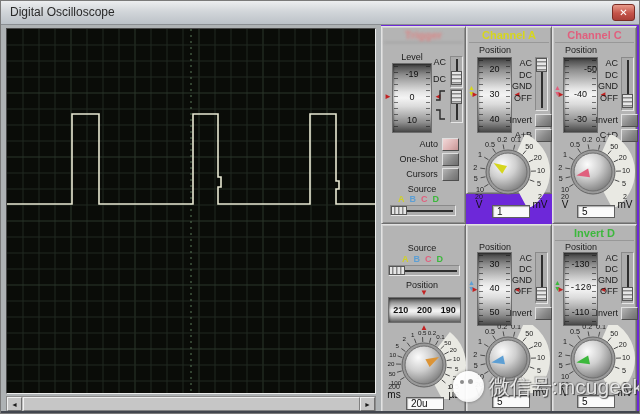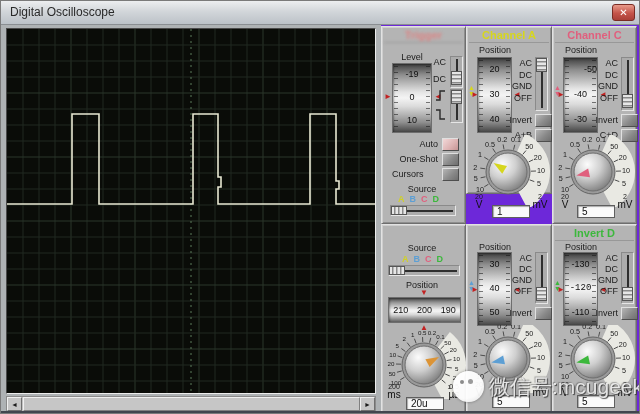--- a/index.html
+++ b/index.html
@@ -37,21 +37,21 @@
   .drum{position:absolute;border:1px solid #6e6e6e;
     background:linear-gradient(180deg,#3e3e3e 0%,#8e8e8e 16%,#e6e6e6 42%,#f4f4f4 50%,#dcdcdc 62%,#8e8e8e 86%,#464646 100%);
     box-shadow:inset 1px 1px 2px rgba(0,0,0,.35);}
   .drum::before,.drum::after{content:"";position:absolute;top:2px;bottom:2px;width:4px;
     background:repeating-linear-gradient(180deg,rgba(20,20,20,.55) 0 1px,transparent 1px 6px);}
   .drum::before{left:1px}.drum::after{right:1px}
   .drum-lbl{position:absolute;left:0;width:100%;text-align:center;font-size:9px;color:#101010;}
   .hdisp{position:absolute;border:1px solid #6e6e6e;
     background:linear-gradient(180deg,#4a4a4a 0%,#9a9a9a 20%,#ececec 48%,#f4f4f4 55%,#d6d6d6 70%,#5e5e5e 100%);
     display:flex;align-items:center;justify-content:space-around;
-    box-shadow:inset 1px 1px 2px rgba(0,0,0,.35);}
+    box-shadow:inset 1px 1px 2px rgba(0,0,0,.35);font-weight:bold;}
   .hdisp span{font-size:9px;color:#101010;}
   .arr{position:absolute;font-size:8px;line-height:8px;color:#c22222;}
   .updown{position:absolute;display:flex;flex-direction:column;line-height:6px;font-size:7px;}
   .opts{position:absolute;display:flex;flex-direction:column;justify-content:space-between;
     align-items:flex-end;}
   .opts div{font-size:9px;color:#1c1c1c;line-height:1;}
   .vslider{position:absolute;background:#acacac;border:1px solid;border-color:#8a8a8a #e6e6e6 #e6e6e6 #8a8a8a;}
   .vslider::before{content:"";position:absolute;left:50%;top:2px;bottom:2px;width:2px;margin-left:-1px;background:#2e2e2e;}
   .vthumb{position:absolute;left:0;width:11px;height:14px;border:1px solid #565656;
     background:repeating-linear-gradient(180deg,#e6e6e6 0 2px,#8a8a8a 2px 3px,#b8b8b8 3px 4px);}
@@ -173,21 +173,21 @@
     <svg class="eicon" style="left:52px;top:81px" width="13" height="13">
         <path d="M2 2 H6 V11 H11" stroke="#2a2a2a" stroke-width="1.4" fill="none"></path>
       </svg>
     <div class="vslider" style="left:68px;top:62px;width:13px;height:34px">
         <div class="vthumb" style="top: 0px;"></div>
       </div>
     <div class="plabel" style="left:10px;top:113px;width:46px;text-align:right">Auto</div>
     <div class="pbtn active" style="left:60px;top:111px" id="autobtn"></div>
     <div class="plabel" style="left:10px;top:128px;width:46px;text-align:right">One-Shot</div>
     <div class="pbtn" style="left:60px;top:126px"></div>
-    <div class="plabel" style="left:10px;top:143px;width:46px;text-align:left">Cursors</div>
+    <div class="plabel" style="left:17px;top:143px;width:46px;text-align:center">Cursors</div>
     <div class="pbtn" style="left:60px;top:141px"></div>
     <div class="plabel" style="left:12px;top:158px;width:56px;text-align:center">Source</div>
     <div class="letters" style="left:16px;top:167px">
         <span style="color: rgb(207, 207, 42);">A</span>
         <span style="color: rgb(93, 159, 212);">B</span>
         <span style="color: rgb(224, 96, 126);">C</span>
         <span style="color: rgb(60, 184, 60);">D</span>
       </div>
     <div class="hslider" style="left:8px;top:178px;width:66px;height:11px">
         <div class="hthumb" style="left: 0px;"></div>

